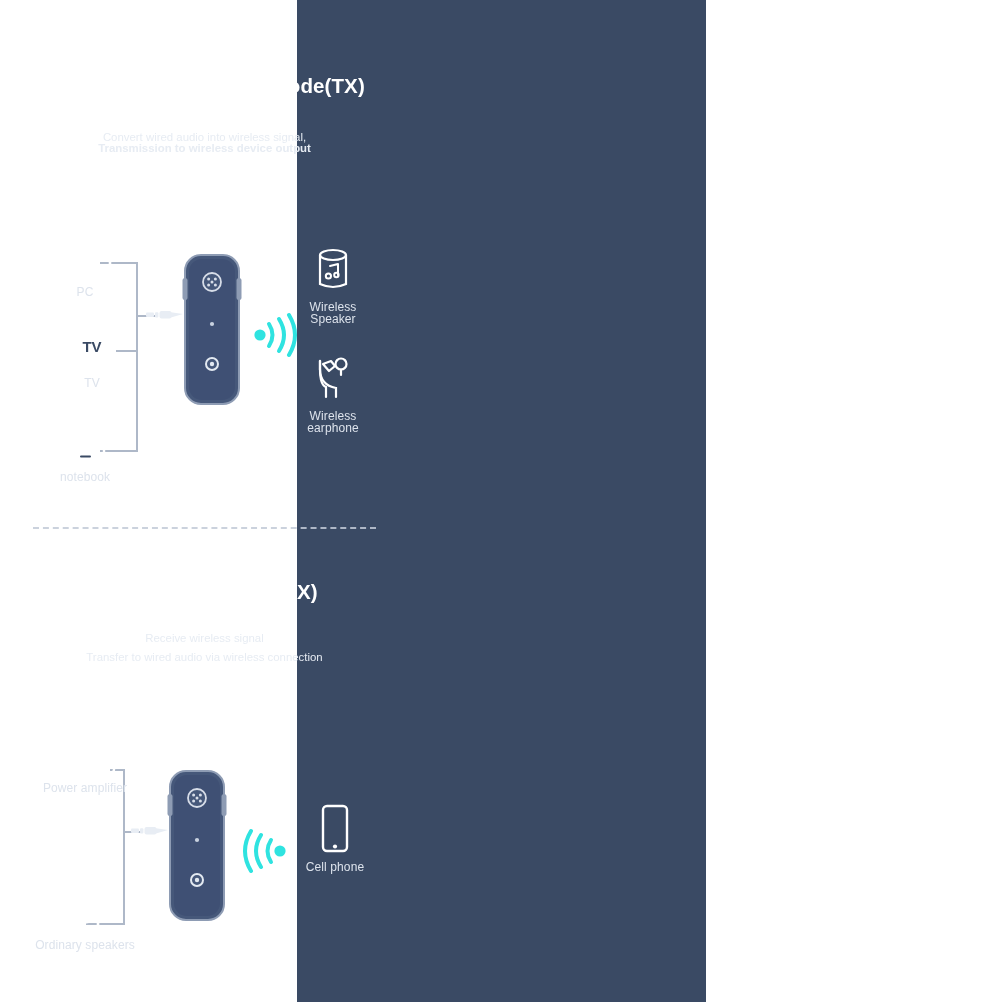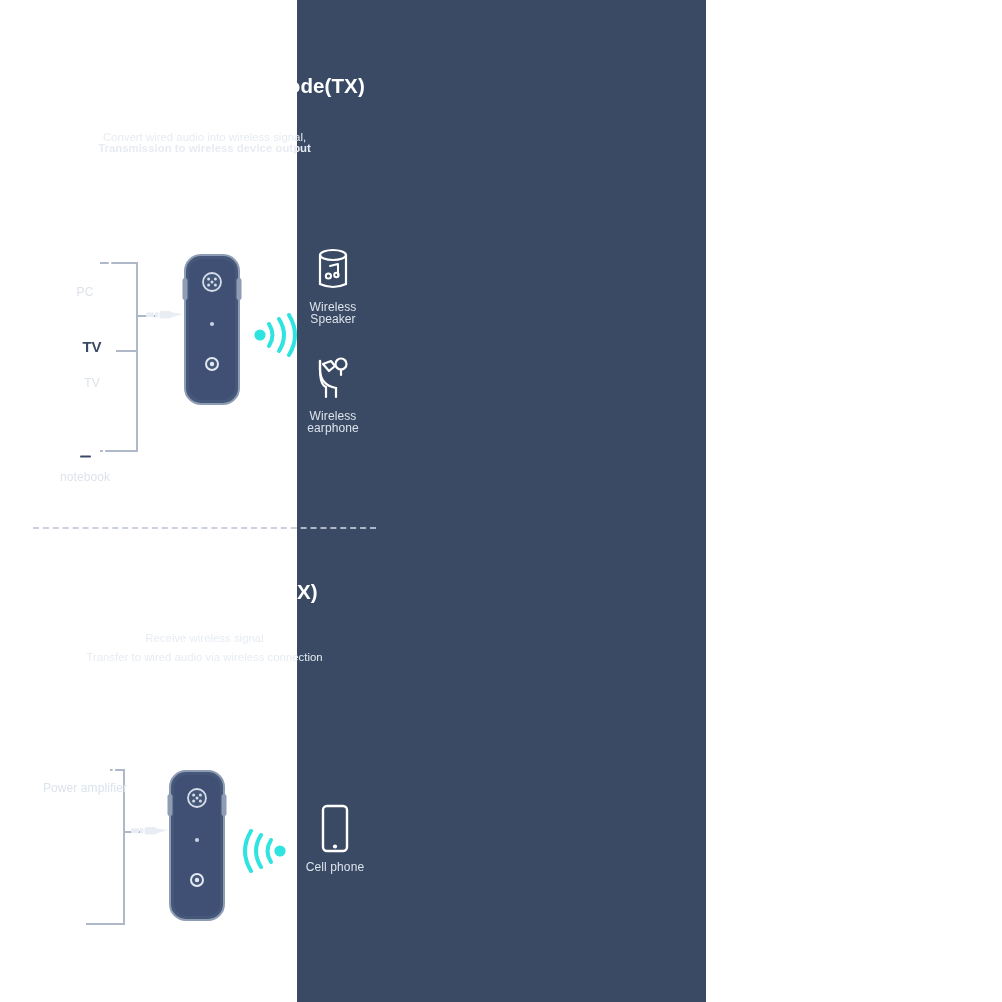--- a/index.html
+++ b/index.html
@@ -205,20 +205,32 @@
             <rect x="2" y="2" width="58" height="22" rx="3.5" fill="none" stroke="#ffffff" stroke-width="2.4"></rect>
             <rect x="9" y="8.5" width="16" height="9" rx="3" fill="none" stroke="#ffffff" stroke-width="2.2"></rect>
             <circle cx="33" cy="13" r="3" fill="none" stroke="#ffffff" stroke-width="2"></circle>
             <circle cx="42" cy="13" r="3" fill="none" stroke="#ffffff" stroke-width="2"></circle>
             <circle cx="51" cy="13" r="3" fill="none" stroke="#ffffff" stroke-width="2"></circle>
           </svg>
         </span>
         <span class="cap wide">Power amplifier</span>
       </div>
 
+      <div class="node" style="left:30px;top:128px;width:110px;">
+        <span class="glyph">
+          <svg width="38" height="58" viewBox="0 0 38 58">
+            <rect x="6" y="2" width="26" height="54" rx="3.5" fill="none" stroke="#ffffff" stroke-width="2.6"></rect>
+            <circle cx="19" cy="18" r="8.6" fill="none" stroke="#ffffff" stroke-width="2.4"></circle>
+            <circle cx="19" cy="18" r="3.4" fill="#ffffff"></circle>
+            <circle cx="19" cy="40" r="8.6" fill="none" stroke="#ffffff" stroke-width="2.4"></circle>
+            <circle cx="19" cy="40" r="3.4" fill="#ffffff"></circle>
+          </svg>
+        </span>
+        <span class="cap wide">Ordinary speakers</span>
+      </div>
 
       <div class="jack" style="left:131px;top:76px;">
         <svg width="40" height="18" viewBox="0 0 40 18">
           <rect x="0" y="6.6" width="8" height="4.4" rx="1" fill="#e8edf4"></rect>
           <rect x="9" y="6.2" width="3.4" height="5.2" rx="1" fill="#e8edf4"></rect>
           <rect x="13.5" y="5" width="12" height="7.6" rx="2" fill="#e8edf4"></rect>
           <path d="M25 6.2 L37 8 L25 11.4 Z" fill="#e8edf4"></path>
         </svg>
       </div>
 

